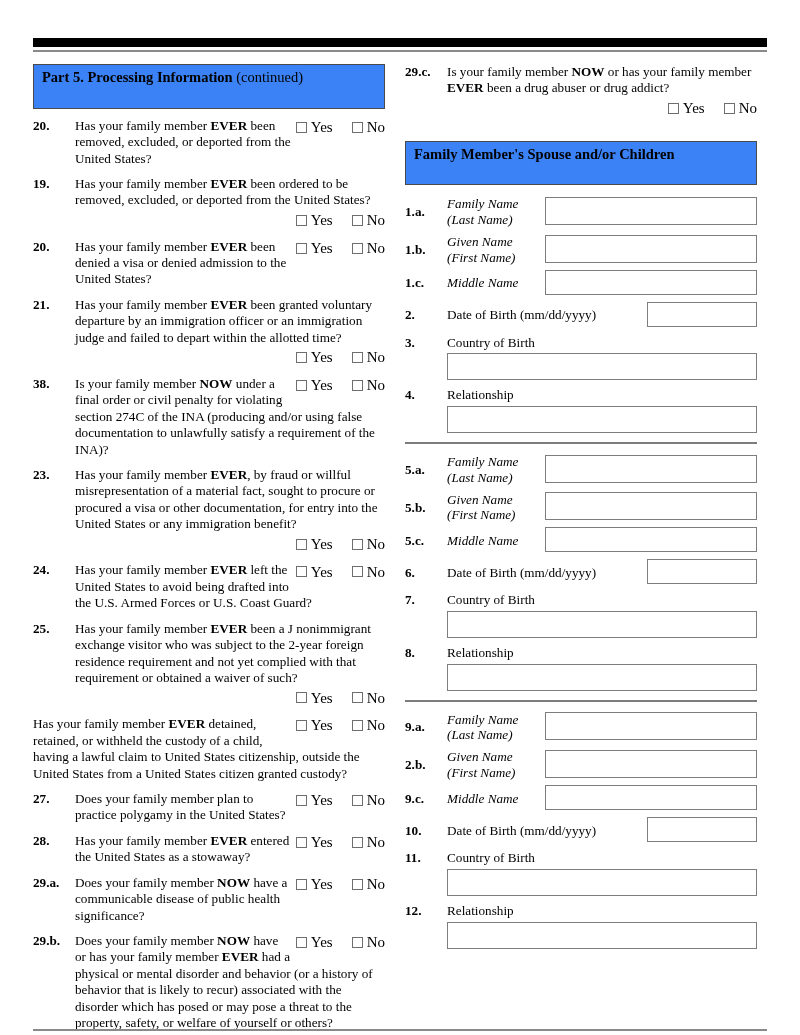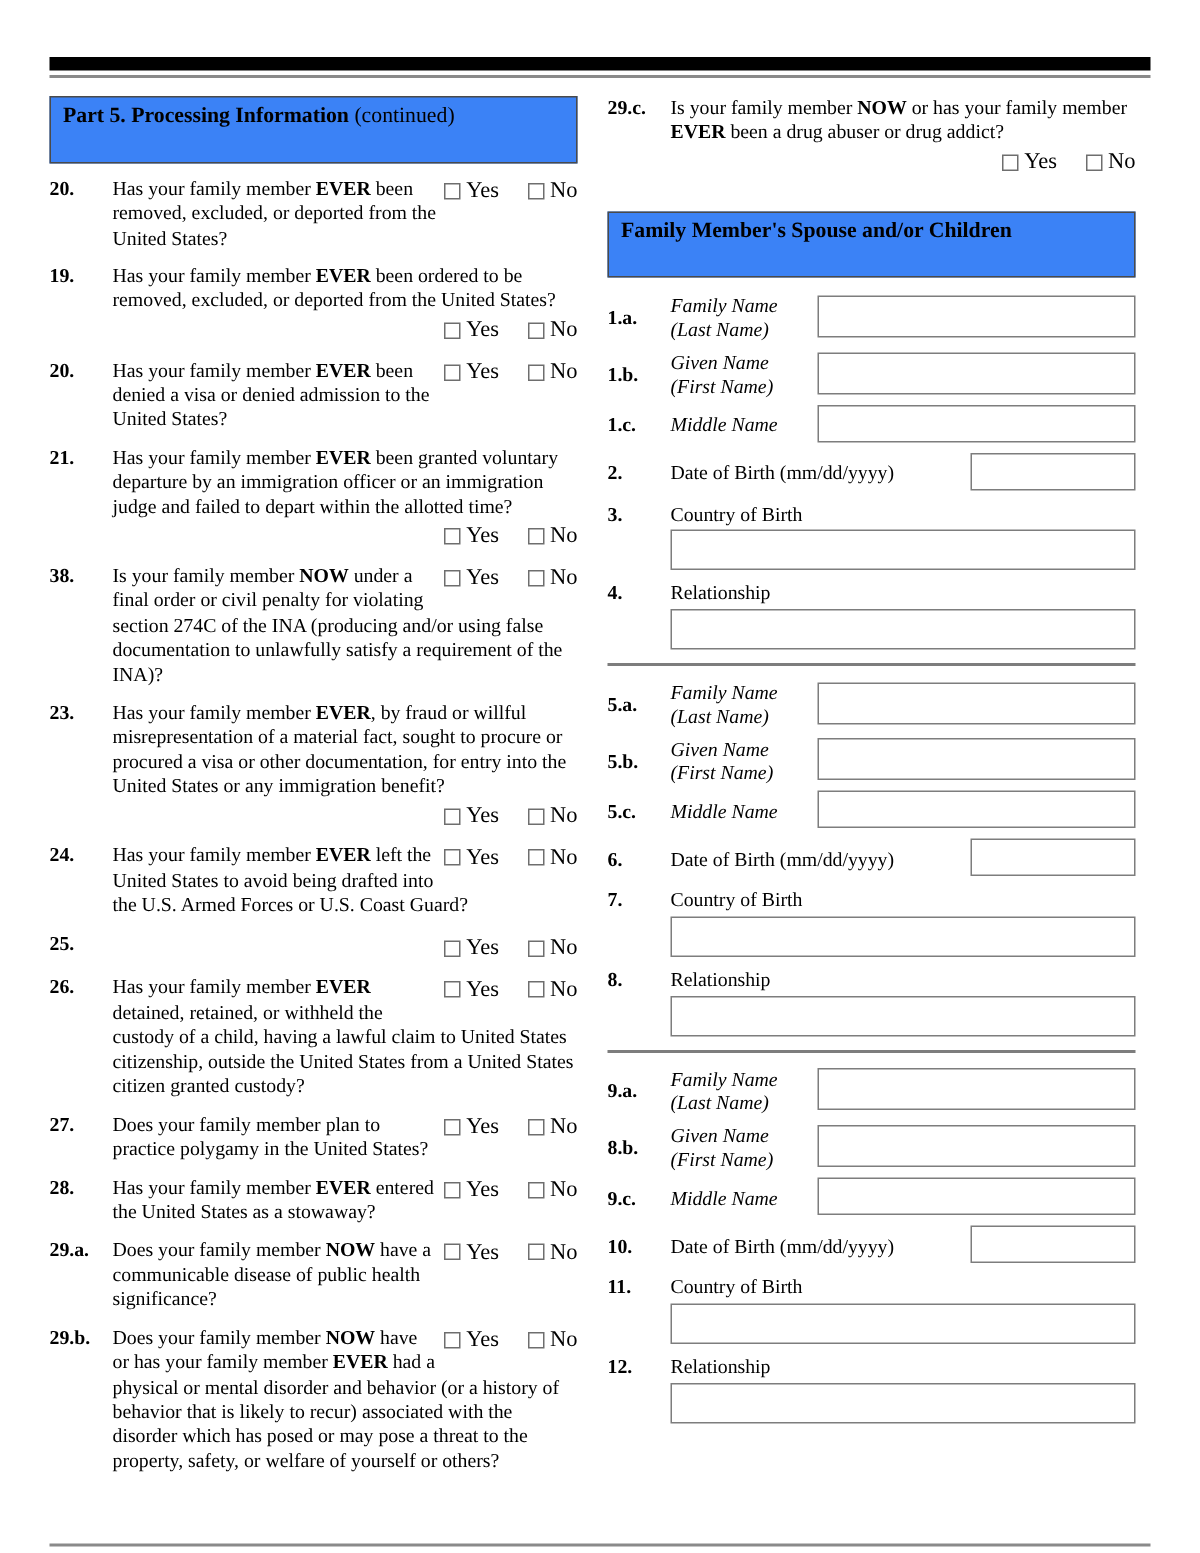--- a/index.html
+++ b/index.html
@@ -309,35 +309,34 @@
                   <span class="yn-label">Yes</span>
                 </span>
                 <span class="yn-pair">
                   <span class="cbox"></span>
                   <span class="yn-label">No</span>
                 </span>
               </span></span><span class="q-text">Has your family member <b>EVER</b> left the United States to avoid being drafted into the U.S. Armed Forces or U.S. Coast Guard?</span></div>
         </div>
         <div class="q">
           <div class="q-num">25.</div>
-          <div class="q-body"><div class="yn block">
+          <div class="q-body"><span class="q-text">Has your family member <b>EVER</b> been a J nonimmigrant exchange visitor who was subject to the 2-year foreign residence requirement and not yet complied with that requirement or obtained a waiver of such?</span><div class="yn block">
               <span class="yn">
                 <span class="yn-pair">
                   <span class="cbox"></span>
                   <span class="yn-label">Yes</span>
                 </span>
                 <span class="yn-pair">
                   <span class="cbox"></span>
                   <span class="yn-label">No</span>
                 </span>
               </span>
             </div></div>
         </div>
         <div class="q">
-          <div class="q-num">26.</div>
           <div class="q-body"><span class="inline-yn-wrap"><span class="yn">
                 <span class="yn-pair">
                   <span class="cbox"></span>
                   <span class="yn-label">Yes</span>
                 </span>
                 <span class="yn-pair">
                   <span class="cbox"></span>
                   <span class="yn-label">No</span>
                 </span>
               </span></span><span class="q-text">Has your family member <b>EVER</b> detained, retained, or withheld the custody of a child, having a lawful claim to United States citizenship, outside the United States from a United States citizen granted custody?</span></div>
@@ -490,21 +489,21 @@
           </div>
         </div>
         <div class="divider"></div>
         <div>
           <div class="frow">
             <div class="fnum">9.a.</div>
             <div class="flabel name">Family Name<span class="l2">(Last Name)</span></div>
             <div class="fbox h2"></div>
           </div>
           <div class="frow">
-            <div class="fnum">8.b.</div>
+            <div class="fnum">2.b.</div>
             <div class="flabel name">Given Name<span class="l2">(First Name)</span></div>
             <div class="fbox h2"></div>
           </div>
           <div class="frow">
             <div class="fnum">9.c.</div>
             <div class="flabel name">Middle Name</div>
             <div class="fbox h1"></div>
           </div>
           <div class="frow dobrow">
             <div class="fnum">10.</div>

